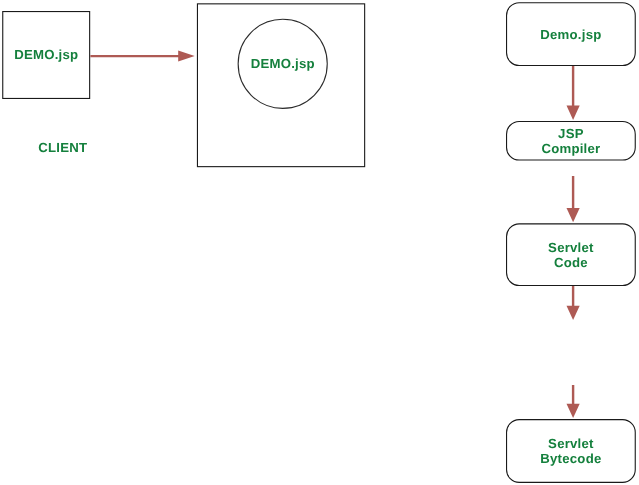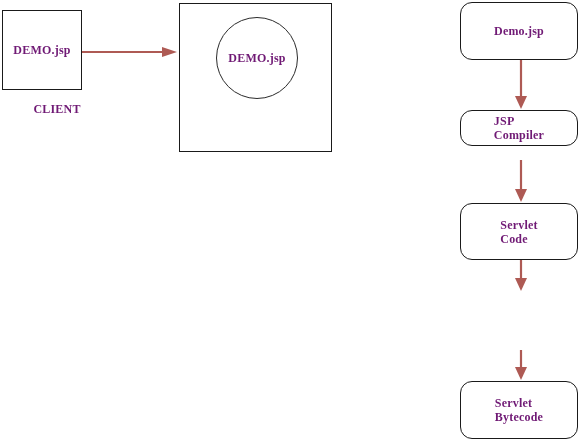--- a/index.html
+++ b/index.html
@@ -14,25 +14,26 @@
   #canvas {
     position: relative;
     width: 581px;
     height: 441px;
     background: #ffffff;
     overflow: hidden;
   }
 
   
   .node-label {
-    color: #701a75;
-    font-family: Liberation Serif, serif;
+    color: #15803d;
+    font-family: Liberation Sans, sans-serif;
     font-weight: bold;
     font-size: 12px;
     line-height: 14px;
+    text-align: center;
     white-space: pre-line;
     letter-spacing: 0.2px;
   }
 
   
   .client-box {
     position: absolute;
     left: 2px;
     top: 10px;
     width: 80px;
@@ -40,21 +41,21 @@
     border: 1.5px solid #1a1a1a;
     background: #ffffff;
     box-sizing: border-box;
     display: flex;
     align-items: center;
     justify-content: center;
   }
   .client-caption {
     position: absolute;
     left: 2px;
-    top: 99px;
+    top: 125px;
     width: 110px;
     text-align: center;
   }
 
   
   .server-box {
     position: absolute;
     left: 179px;
     top: 3px;
     width: 153px;

